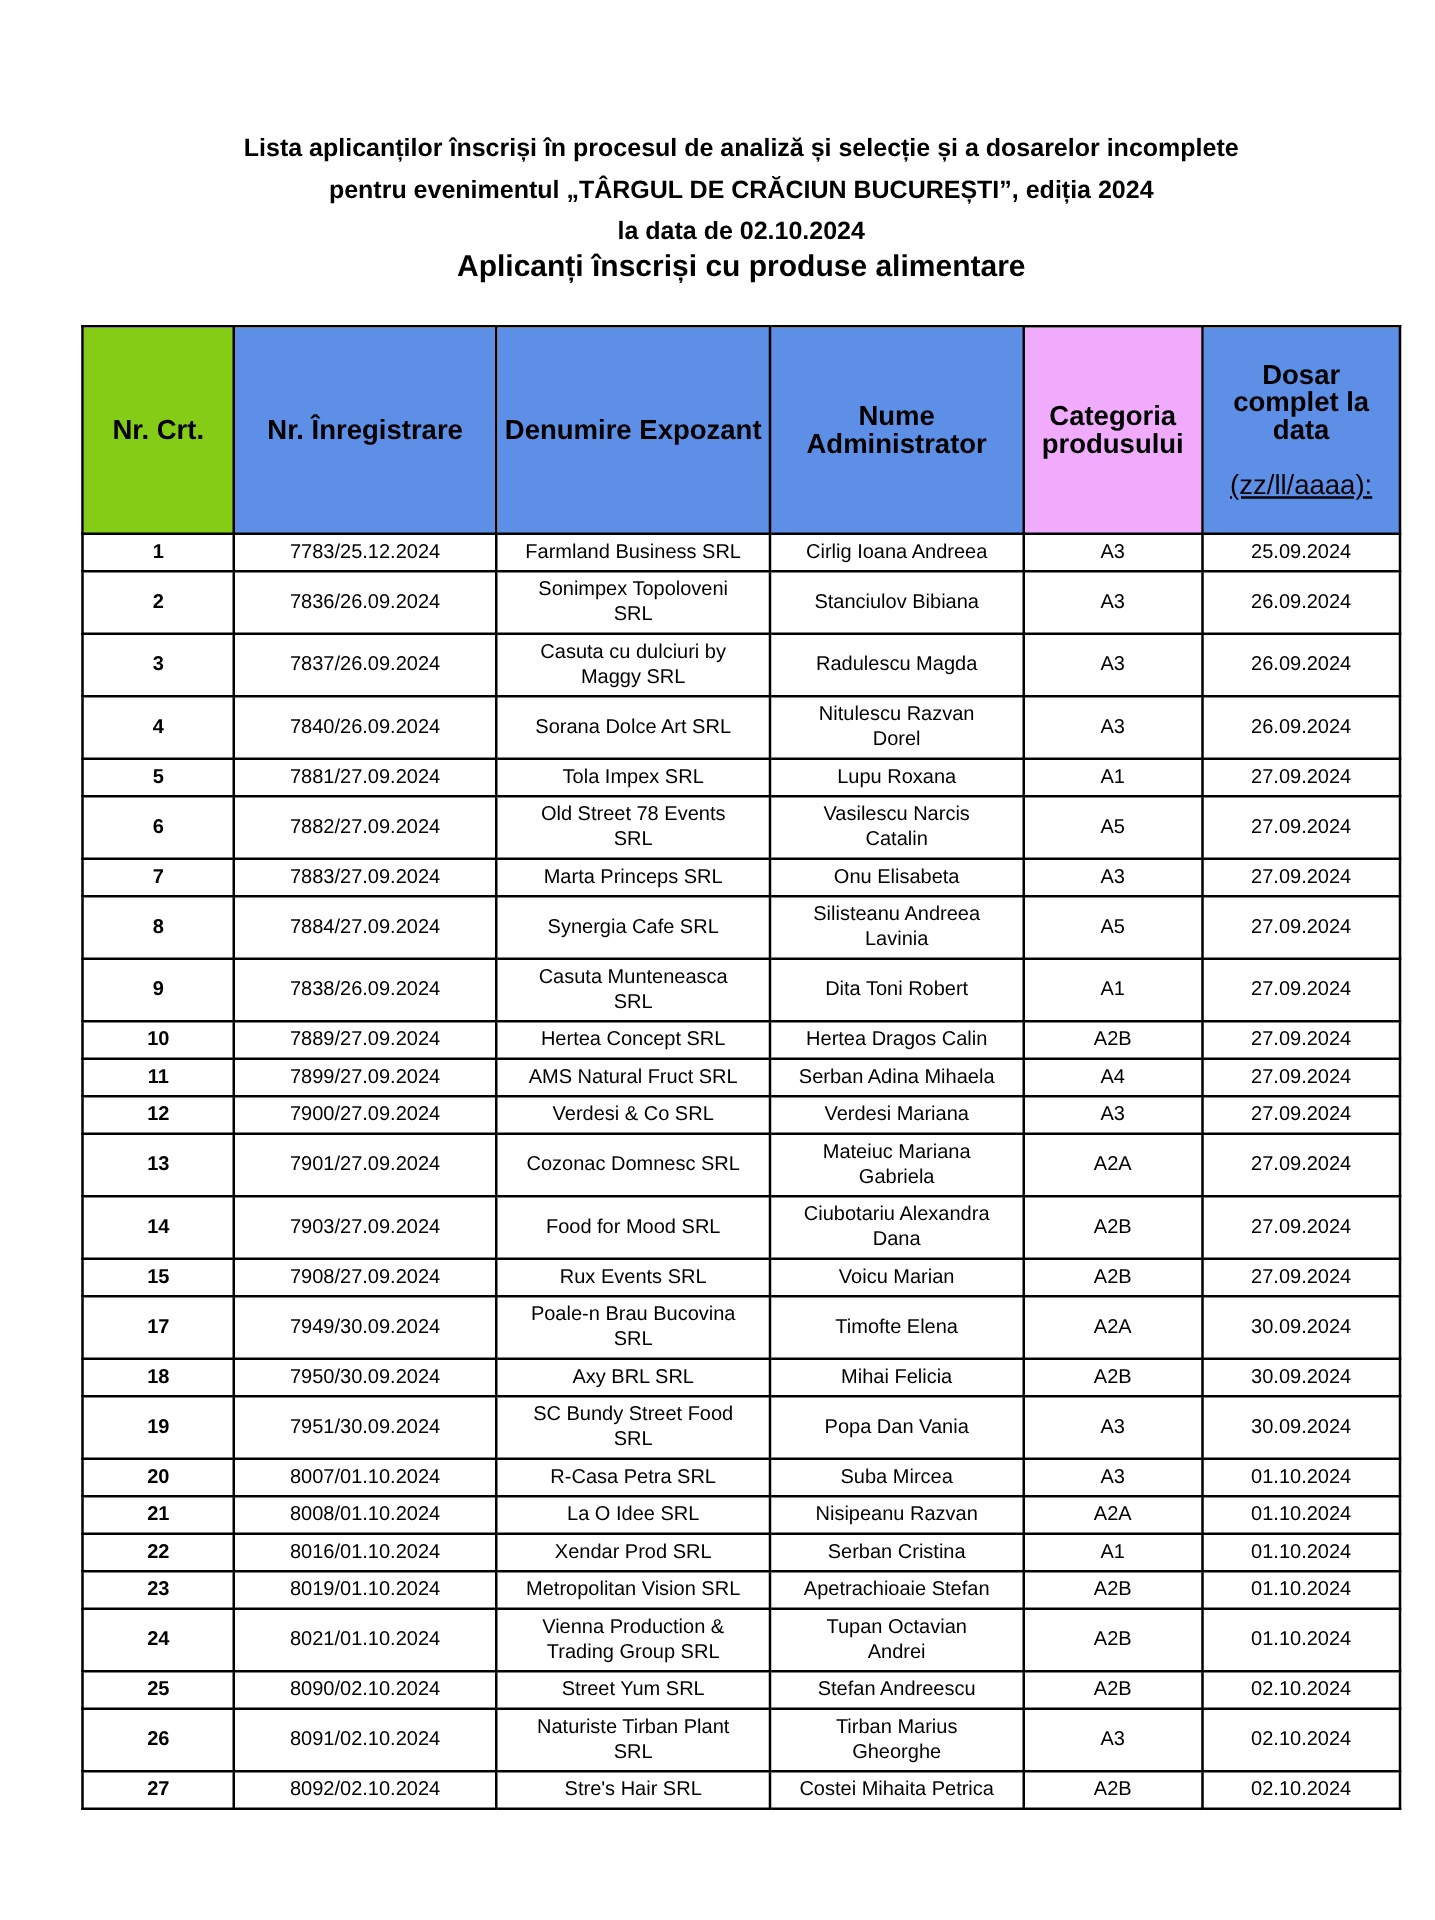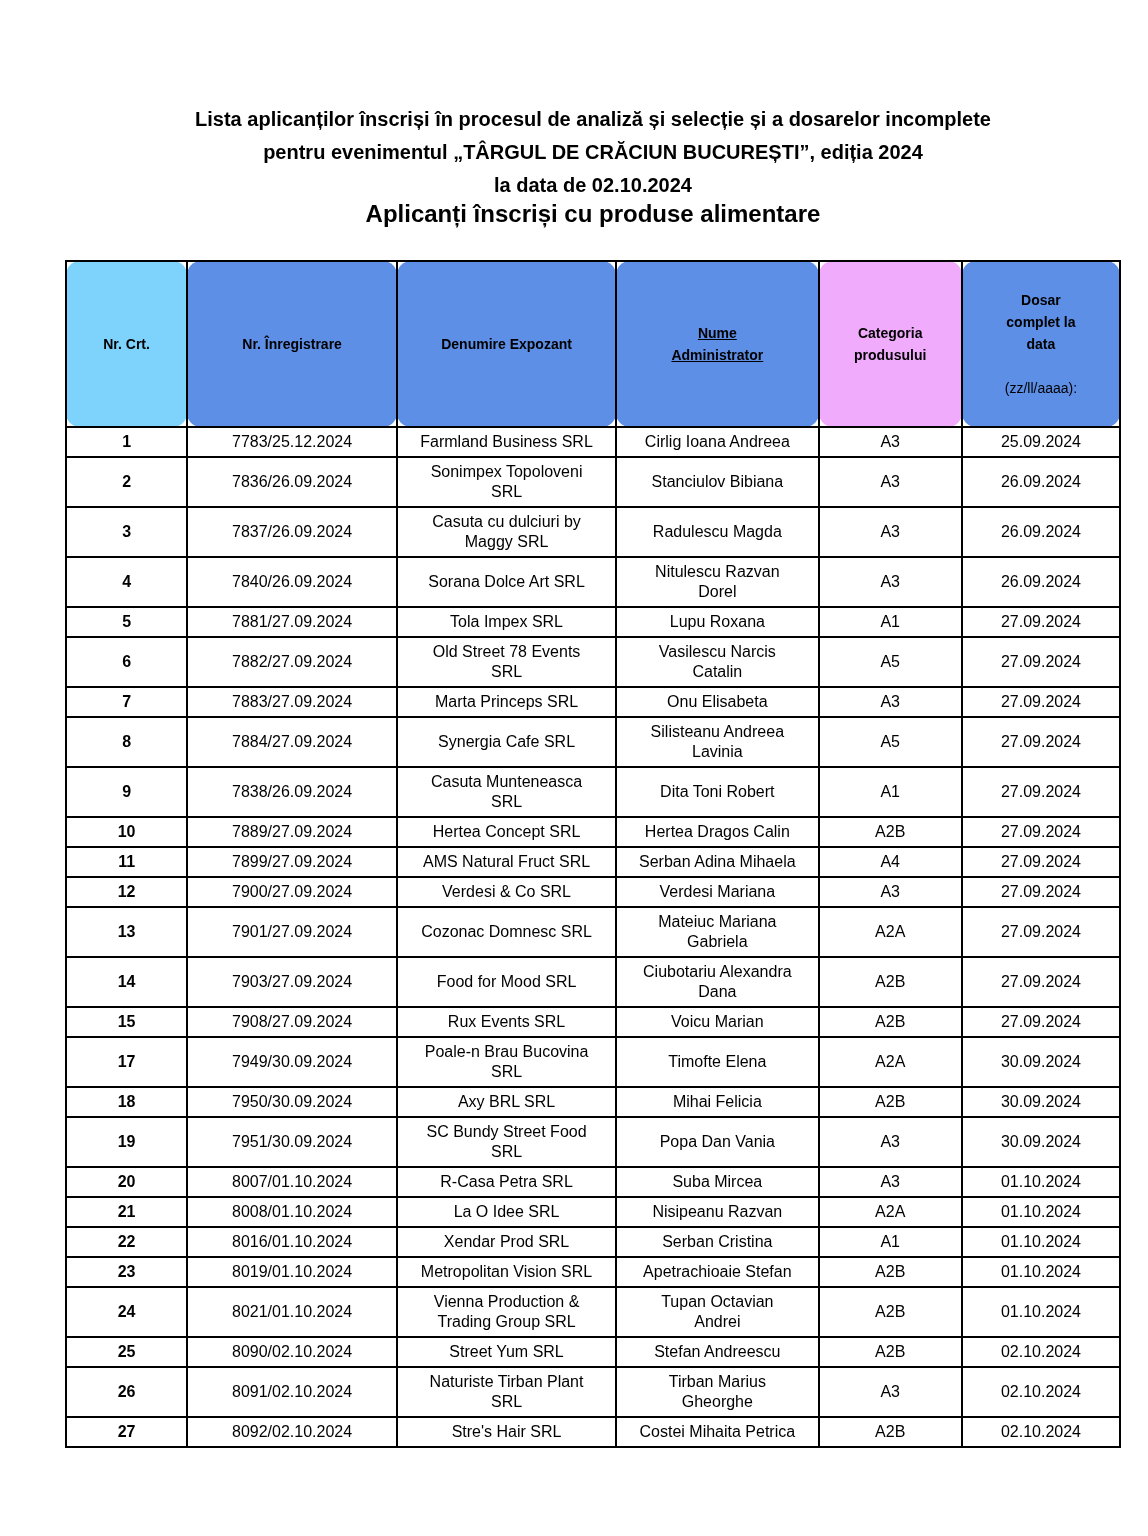--- a/index.html
+++ b/index.html
@@ -41,36 +41,35 @@
   table.applicants th,
   table.applicants td {
     border: 2px solid #000000;
     text-align: center;
     vertical-align: middle;
     white-space: pre-line;
     overflow: hidden;
     word-wrap: break-word;
   }
   table.applicants th {
-    font-size: 14px;
+    font-size: 22px;
     line-height: 22px;
     font-weight: bold;
     padding: 5px 4px;
-    border-radius: 14px;
   }
   table.applicants td {
     font-size: 16px;
     line-height: 20px;
     padding: 4px 4px;
   }
   td.rownum {
     font-weight: bold;
   }
   .hdr-main { display: block; }
-  .hdr-sub  { display: block; font-weight: normal; }
+  .hdr-sub  { display: block; font-weight: normal; text-decoration: underline; }
 </style>
 </head>
 <body>
 
 <div class="page">
 
   <div class="doc-title">
     <div>Lista aplicanților înscriși în procesul de analiză și selecție și a dosarelor incomplete</div>
     <div>pentru evenimentul „TÂRGUL DE CRĂCIUN BUCUREȘTI”, ediția 2024</div>
     <div>la data de 02.10.2024</div>
@@ -82,24 +81,24 @@
     <colgroup>
       <col style="width: 11.5%;">
       <col style="width: 19.9%;">
       <col style="width: 20.8%;">
       <col style="width: 19.2%;">
       <col style="width: 13.6%;">
       <col style="width: 15.0%;">
     </colgroup>
     <thead>
       <tr>
-        <th class="hdr" style="background: #7dd3fc;">Nr. Crt.</th>
+        <th class="hdr" style="background: #84cc16;">Nr. Crt.</th>
         <th class="hdr" style="background: rgb(93, 143, 230);">Nr. Înregistrare</th>
         <th class="hdr" style="background: rgb(93, 143, 230);">Denumire Expozant</th>
-        <th class="hdr" style="background: rgb(93, 143, 230); text-decoration: underline;">Nume
+        <th class="hdr" style="background: rgb(93, 143, 230);">Nume
 Administrator</th>
         <th class="hdr" style="background: #f0abfc;">Categoria
 produsului</th>
         <th class="hdr" style="background: rgb(93, 143, 230);">
           <span class="hdr-main">Dosar
 complet la
 data</span>
           <span class="hdr-sub">(zz/ll/aaaa):</span>
         </th>
       </tr>

